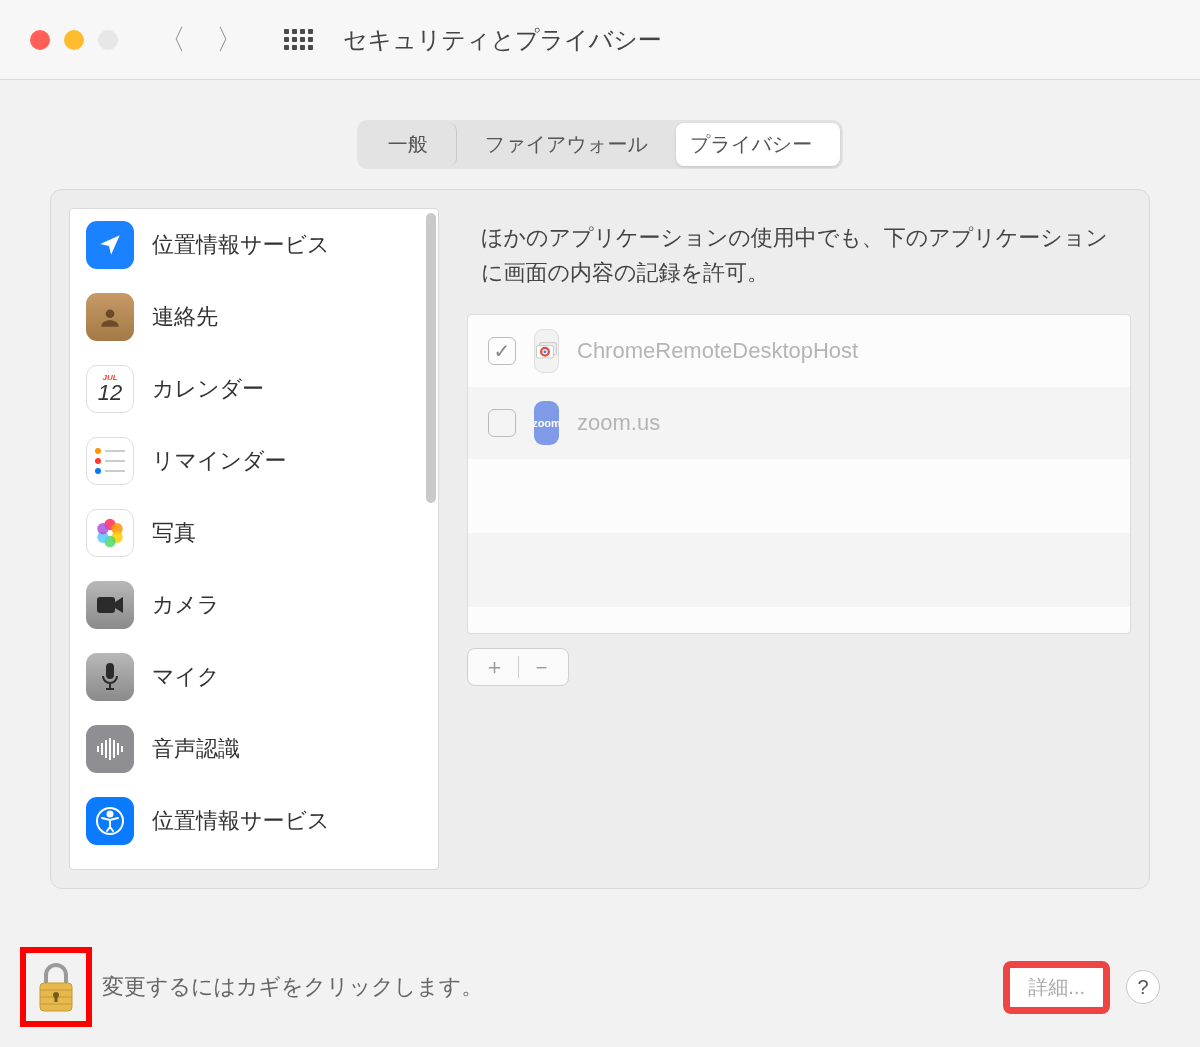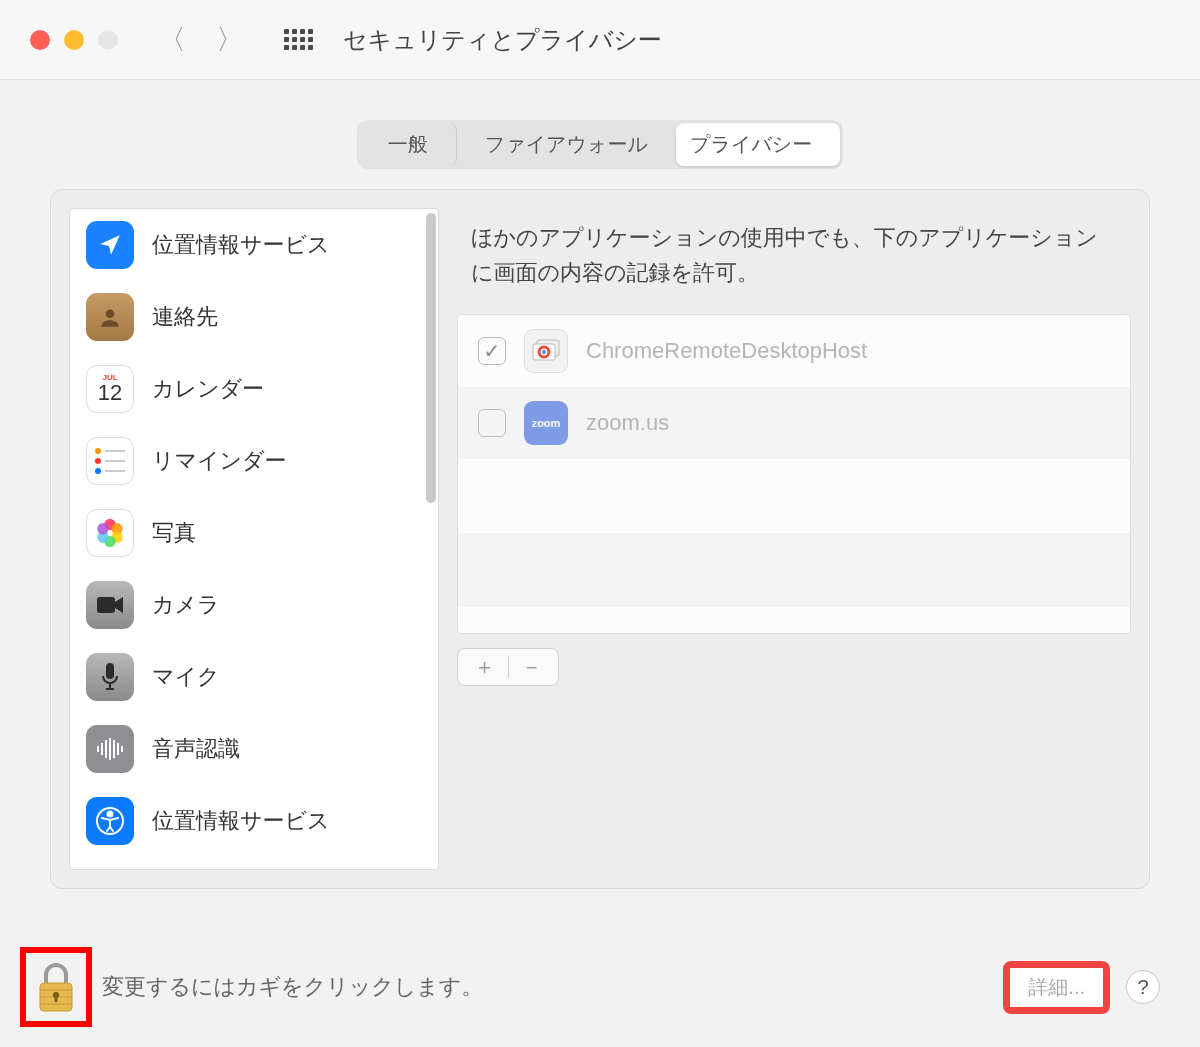--- a/index.html
+++ b/index.html
@@ -54,41 +54,42 @@
   cursor:default;
 }
 .tab.divider {border-right:1px solid #c8c8c8;}
 .tab.active { background:#fff; box-shadow:0 1px 3px rgba(0,0,0,.15);padding-left:14px;}
 .panel {
   background:#ededed;
   border:1px solid #d8d8d8;
   border-radius:12px;
   padding: 18px;
   display:flex;
-  gap:18px;
+  gap:28px;
   height: 700px;
 }
 .sidebar {
   width: 370px;
   background:#fff;
   border:1px solid #d8d8d8;
   border-radius:4px;
   position:relative;
   overflow:hidden;
 }
 .sidebar-scroll { position:absolute; right:2px; top:4px; width:10px; height:290px; background:#c9c9c9; border-radius:5px;}
 .side-item {
   display:flex; align-items:center; gap:18px;
   padding: 12px 16px;
   font-size:22px; color:#333;
 }
 .side-icon {
   width:48px; height:48px; border-radius:11px;
   display:flex; align-items:center; justify-content:center;
   flex-shrink:0;
+  font-style:italic;
 }
 .desc {
   font-size:22px; color:#444; line-height:1.6;
   padding: 12px 14px 24px 14px;
 }
 .applist {
   background:#fcfcfc;
   border:1px solid #dcdcdc;
   border-radius:4px;
   height: 320px;
@@ -99,21 +100,21 @@
   padding: 14px 20px;
   font-size:22px;
 }
 .app-row.alt{ background:#f4f4f4;}
 .app-row.empty{ height:74px;}
 .chk {
   width:28px;height:28px;border:1px solid #bbb;border-radius:6px;
   display:flex;align-items:center;justify-content:center;
   color:#888;font-size:20px;
 }
-.app-icon{width:44px;height:44px;border-radius:9px;display:flex;align-items:center;justify-content:center;}
+.app-icon{width:25px;height:44px;border-radius:9px;display:flex;align-items:center;justify-content:center;}
 .right{flex:1; display:flex; flex-direction:column;}
 .addremove{
   margin-top:14px; width:102px; height:38px;
   border:1px solid #d0d0d0; border-radius:8px;
   display:flex;align-items:center;justify-content:center;
   background:#fafafa; color:#9a9a9a; font-size:22px;
 }
 .addremove .sep{width:1px;height:22px;background:#ccc;margin:0 12px;}
 .footer{
   position:absolute; bottom:20px; left:20px; right:40px;

